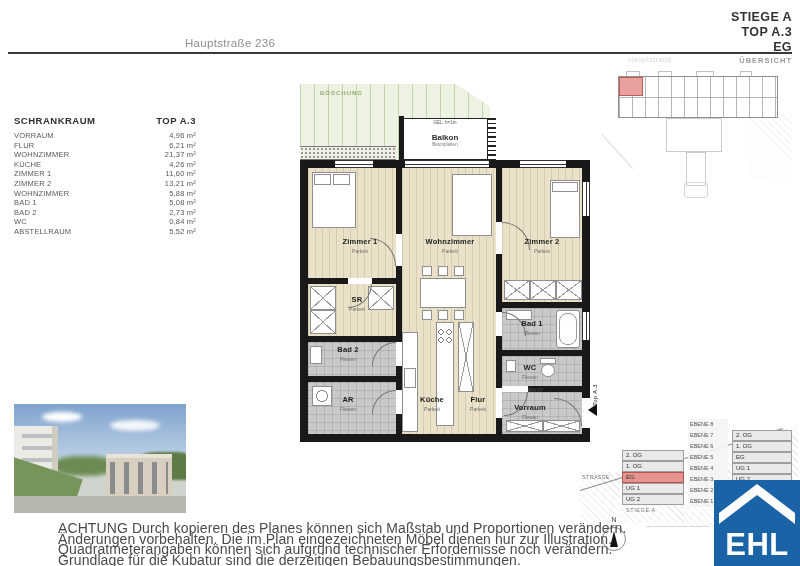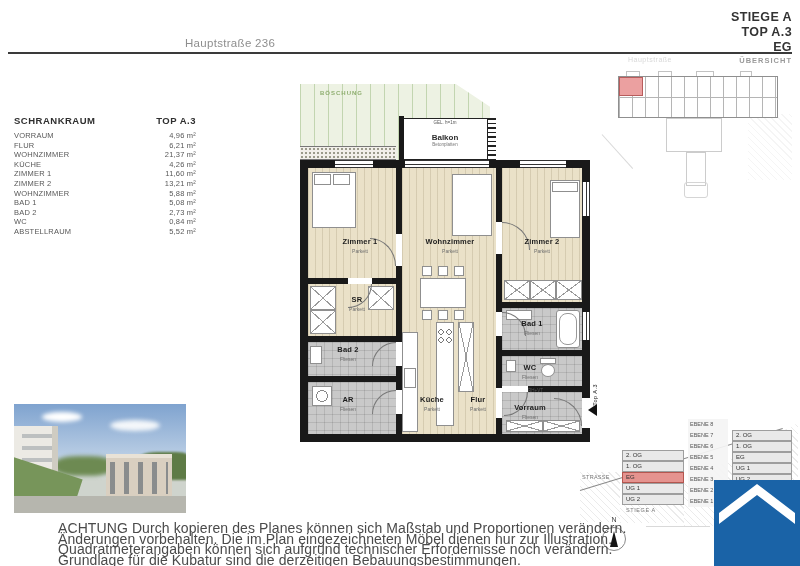--- a/index.html
+++ b/index.html
@@ -368,15 +368,16 @@
     </div>
   </div>
   <div class="abs faintline" style="left:646px;top:526px;width:64px;height:1px;"></div>
 
   <div class="abs disclaimer" style="left:14px;top:523px;width:578px;">ACHTUNG Durch kopieren des Planes können sich Maßstab und Proportionen verändern. Änderungen vorbehalten. Die im Plan eingezeichneten Möbel dienen nur zur Illustration. Quadratmeterangaben können sich aufgrund technischer Erfordernisse noch verändern. Grundlage für die Kubatur sind die derzeitigen Bebauungsbestimmungen.</div>
 
   <div class="abs logo" style="left:714px;top:480px;width:86px;height:86px;">
     <svg width="86" height="48" viewBox="0 0 86 48" style="position:absolute;left:0;top:4px;">
       <polygon points="5,40 43,11 81,40 81,29 43,0 5,29" fill="#ffffff"></polygon>
     </svg>
+    <div class="logo-text">EHL</div>
   </div>
 
 </div>
 
 </body></html>

